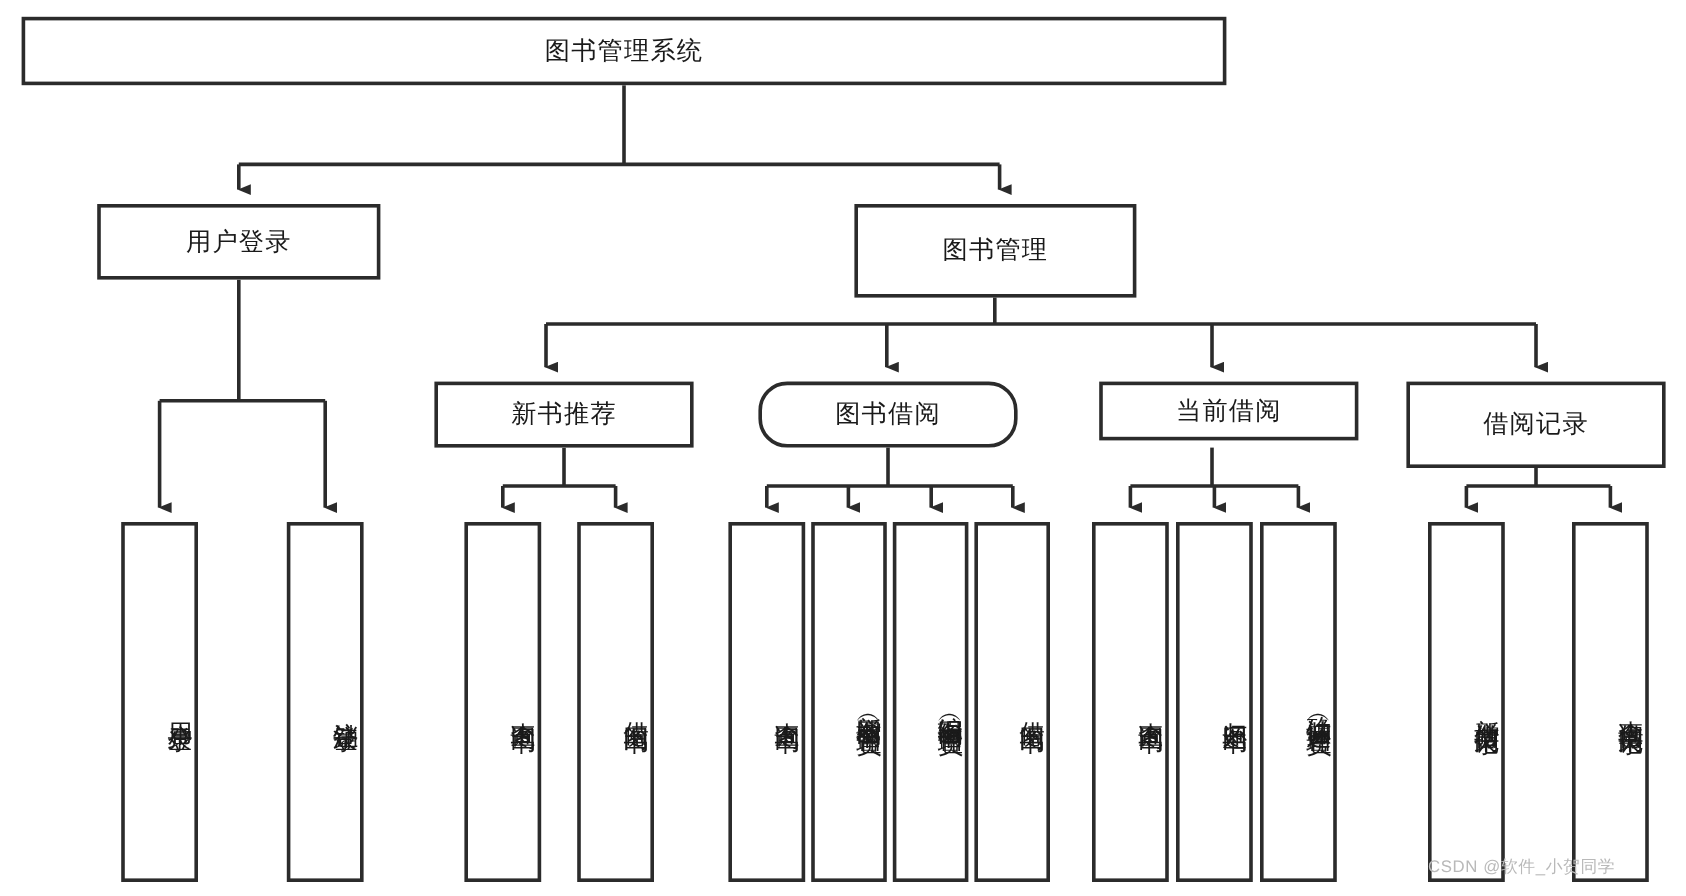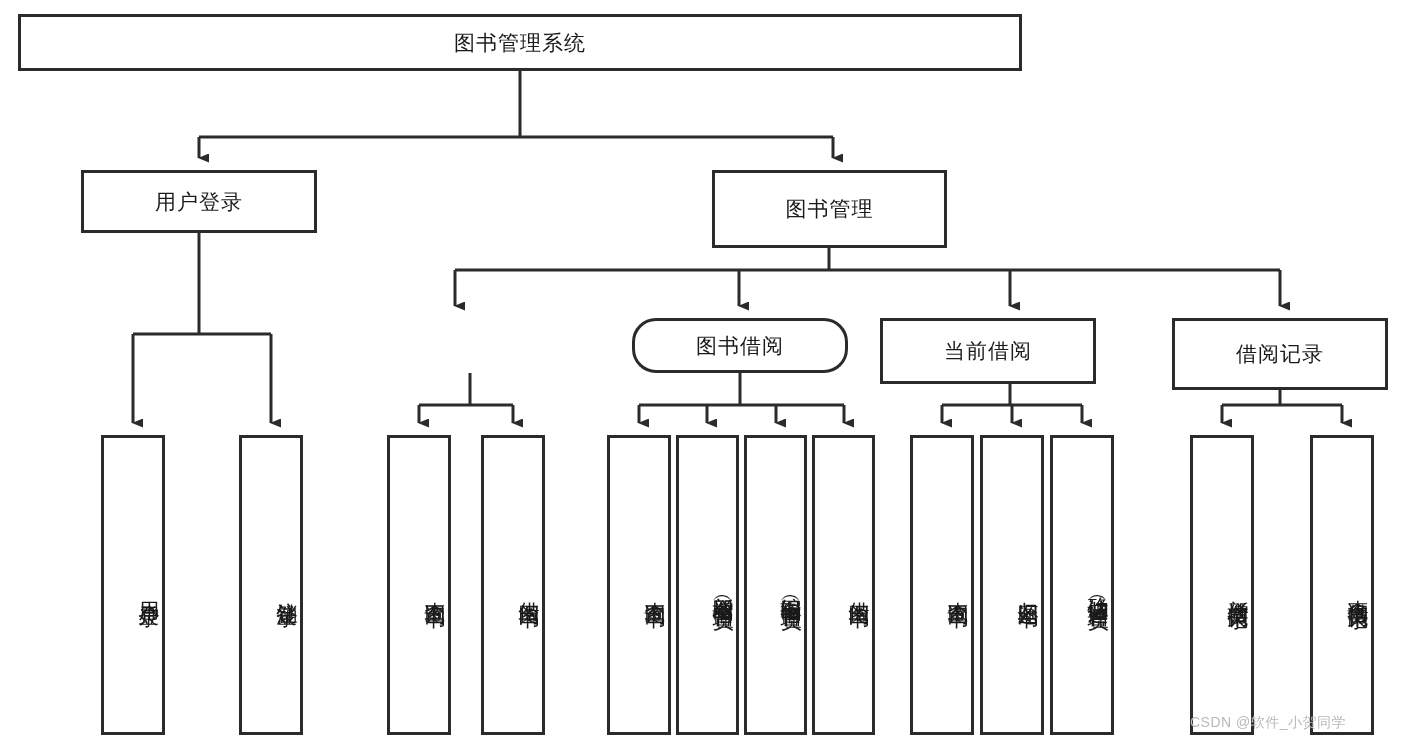--- a/index.html
+++ b/index.html
@@ -67,22 +67,23 @@
       <path d="M1222,405 L1222,423" marker-end="url(#arw)"></path>
       <path d="M1342,405 L1342,423" marker-end="url(#arw)"></path>
     </g>
   </svg>
 
   <div class="node root horiz" style="left:18px;top:14px;width:1004px;height:57px;">图书管理系统</div>
 
   <div class="node horiz" style="left:81px;top:170px;width:236px;height:63px;">用户登录</div>
   <div class="node horiz" style="left:712px;top:170px;width:235px;height:78px;">图书管理</div>
 
+  <div class="node horiz" style="left:362px;top:318px;width:216px;height:55px;">新书推荐</div>
   <div class="node horiz" style="left:632px;top:318px;width:216px;height:55px;border-radius:24px;">图书借阅</div>
-  <div class="node horiz" style="left:880px;top:318px;width:216px;height:66px;">当前借阅</div>
+  <div class="node horiz" style="left:916px;top:318px;width:216px;height:49px;">当前借阅</div>
   <div class="node horiz" style="left:1172px;top:318px;width:216px;height:72px;">借阅记录</div>
 
   <div class="node vert" style="left:101px;top:435px;width:64px;height:300px;">用户登录</div>
   <div class="node vert" style="left:239px;top:435px;width:64px;height:300px;">注销登录</div>
   <div class="node vert" style="left:387px;top:435px;width:64px;height:300px;">查询图书</div>
   <div class="node vert" style="left:481px;top:435px;width:64px;height:300px;">借阅图书</div>
   <div class="node vert" style="left:607px;top:435px;width:64px;height:300px;">查询图书</div>
   <div class="node vert" style="left:676px;top:435px;width:63px;height:300px;">新增图书（管理员）</div>
   <div class="node vert" style="left:744px;top:435px;width:63px;height:300px;">编辑图书（管理员）</div>
   <div class="node vert" style="left:812px;top:435px;width:63px;height:300px;">借阅图书</div>

